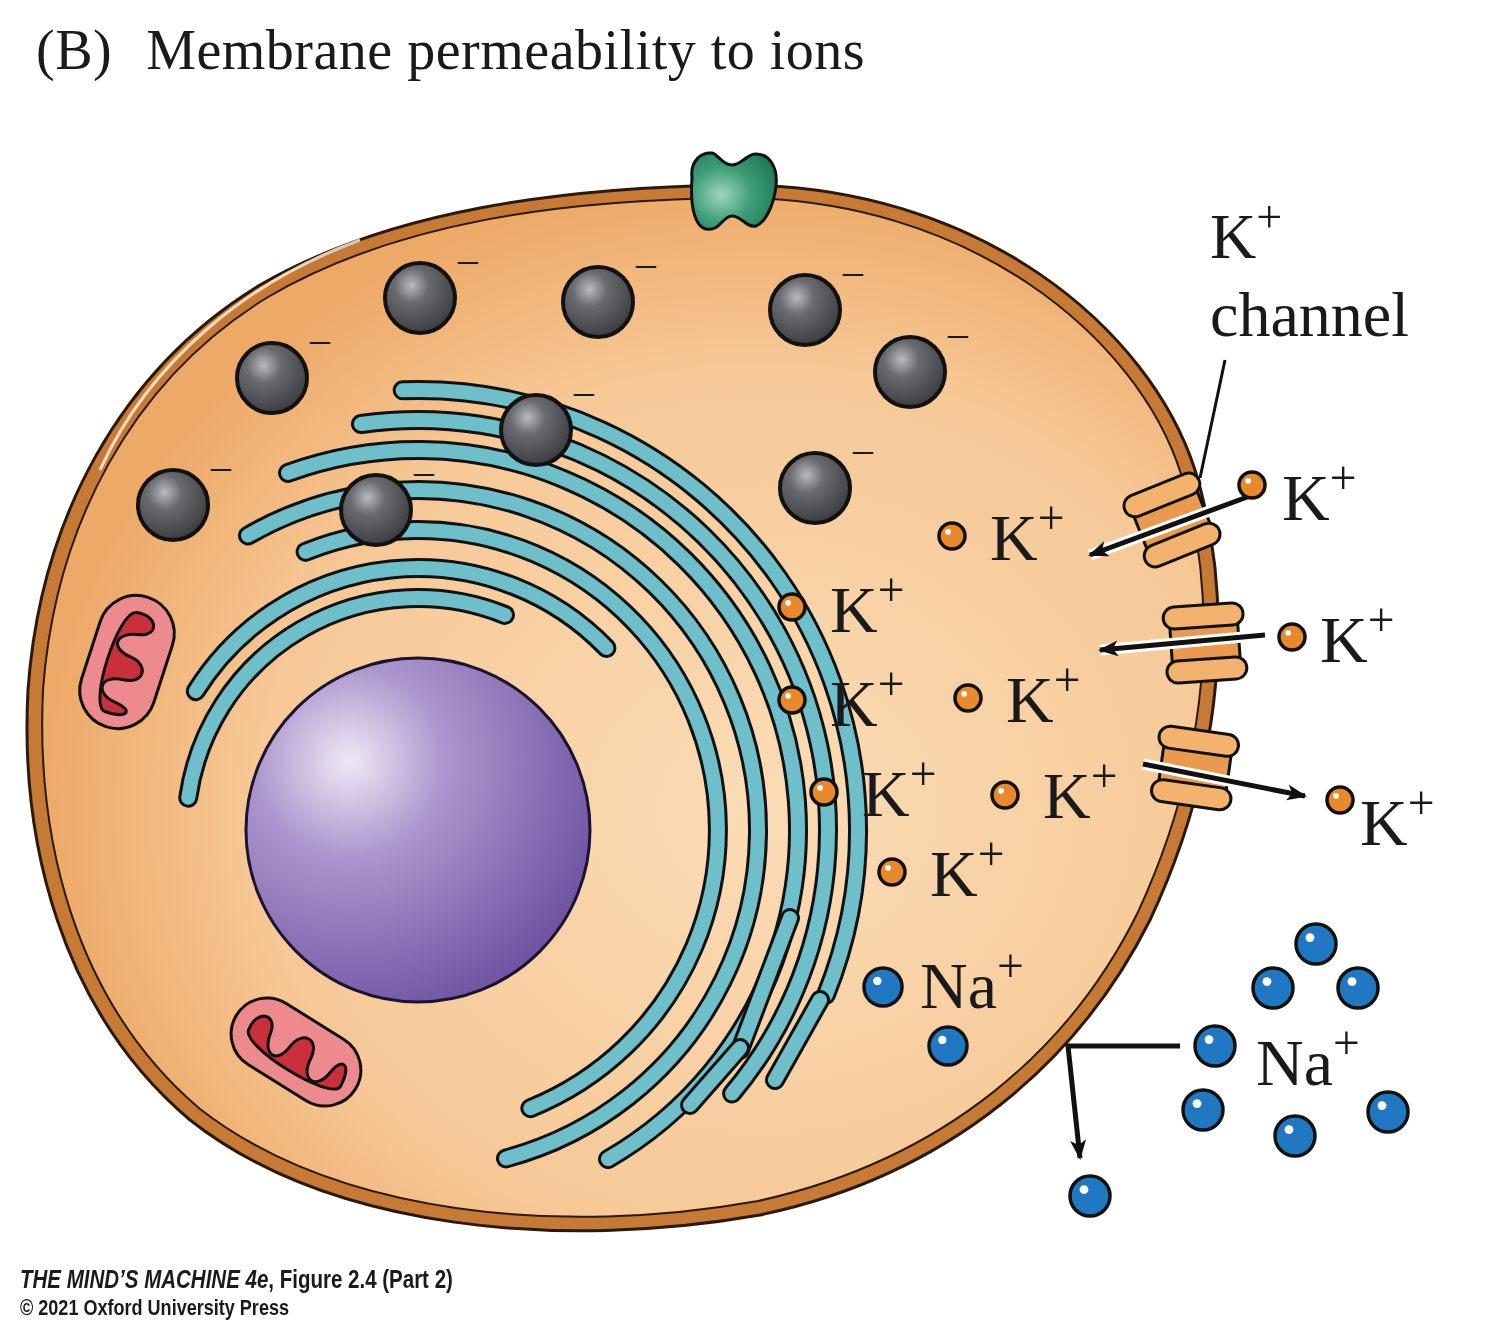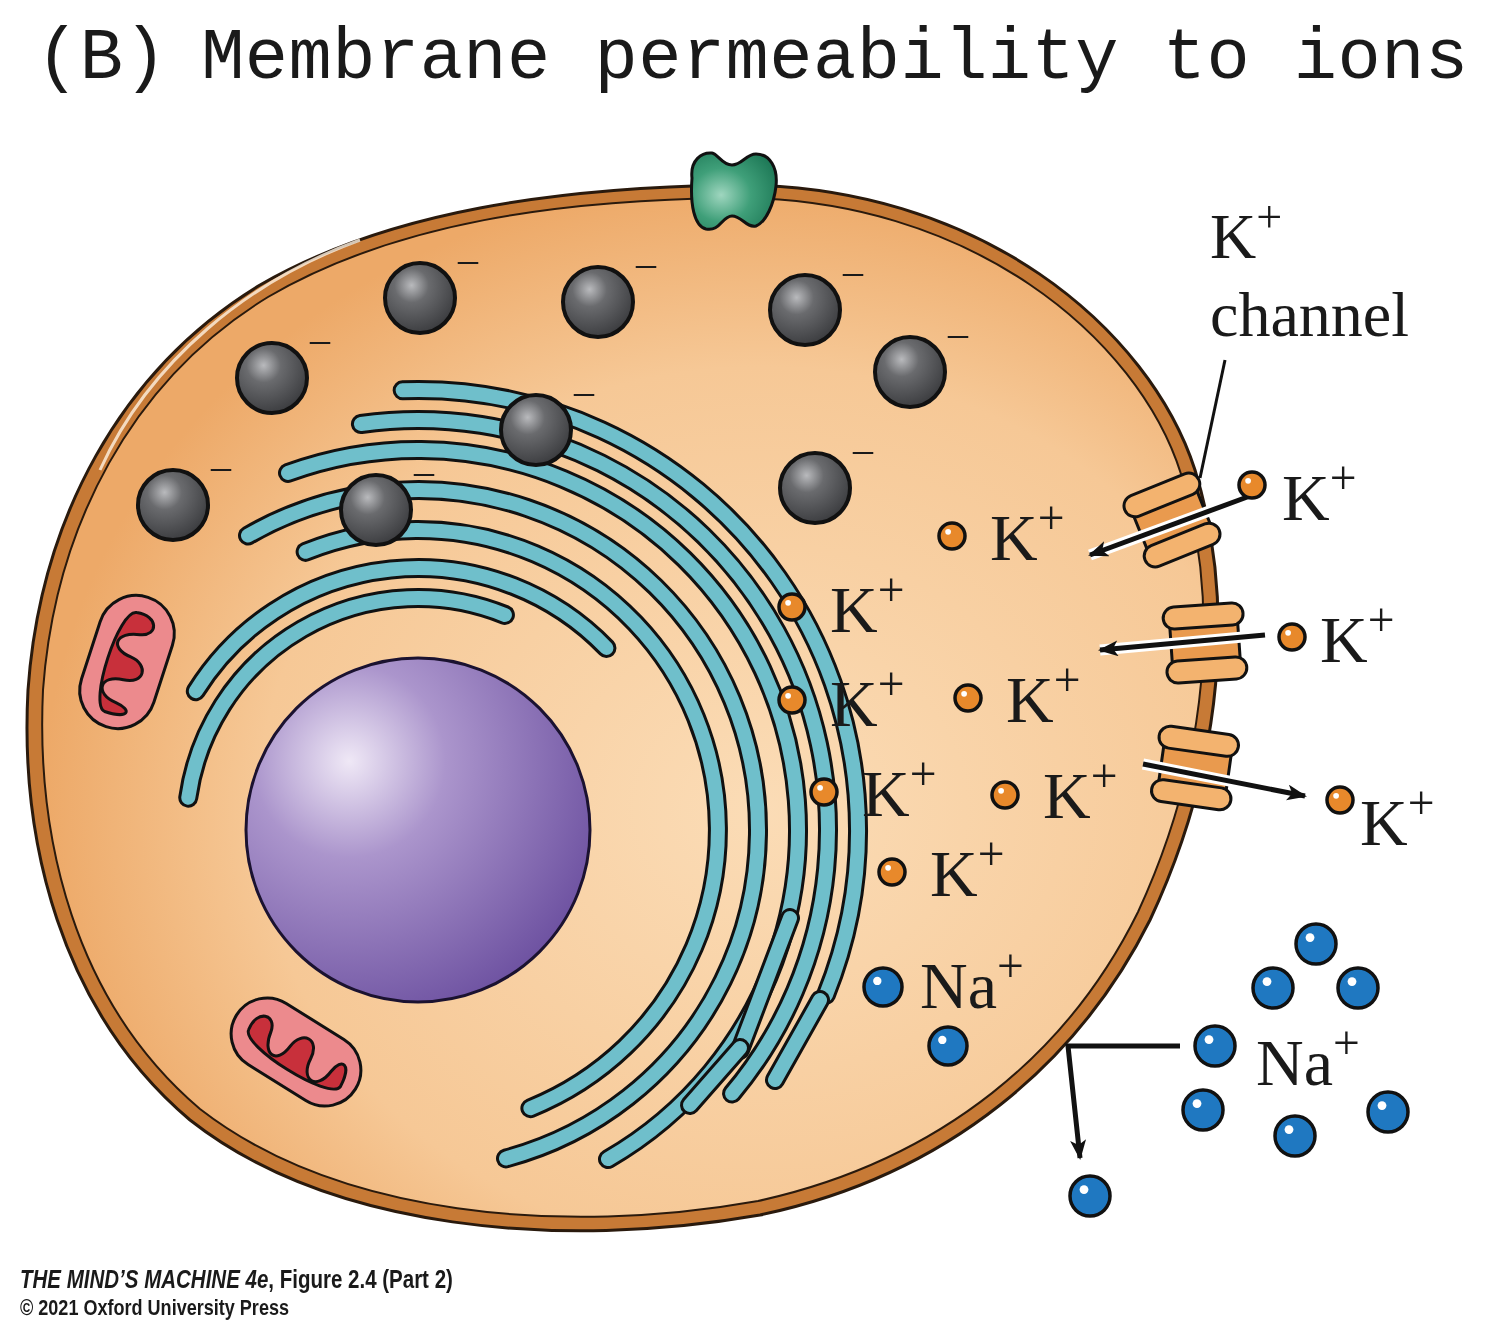--- a/index.html
+++ b/index.html
@@ -1,20 +1,20 @@
 <!DOCTYPE html>
 <html><head>
   <meta charset="utf-8">
   <style>
     html, body { margin: 0; padding: 0; background: #ffffff; }
     body { width: 1494px; height: 1334px; position: relative; overflow: hidden; }
     #title {
       position: absolute; left: 36px; top: 18px;
-      font-family: Liberation Mono, monospace;
-      font-size: 72px; color: #1a1a1a; white-space: pre; letter-spacing: 0.5px;
+      font-family: Liberation Serif, serif;
+      font-size: 56px; color: #1a1a1a; white-space: pre; letter-spacing: 0.5px;
     }
     #title .panel { margin-right: 34px; }
     #diagram { position: absolute; left: 0; top: 0; }
     .lbl {
       font-family: "Liberation Serif", "DejaVu Serif", serif;
       fill: #1a1a1a;
     }
     #credit {
       position: absolute; left: 20px; top: 1264px;
       font-family: "Liberation Sans", "DejaVu Sans", sans-serif;

